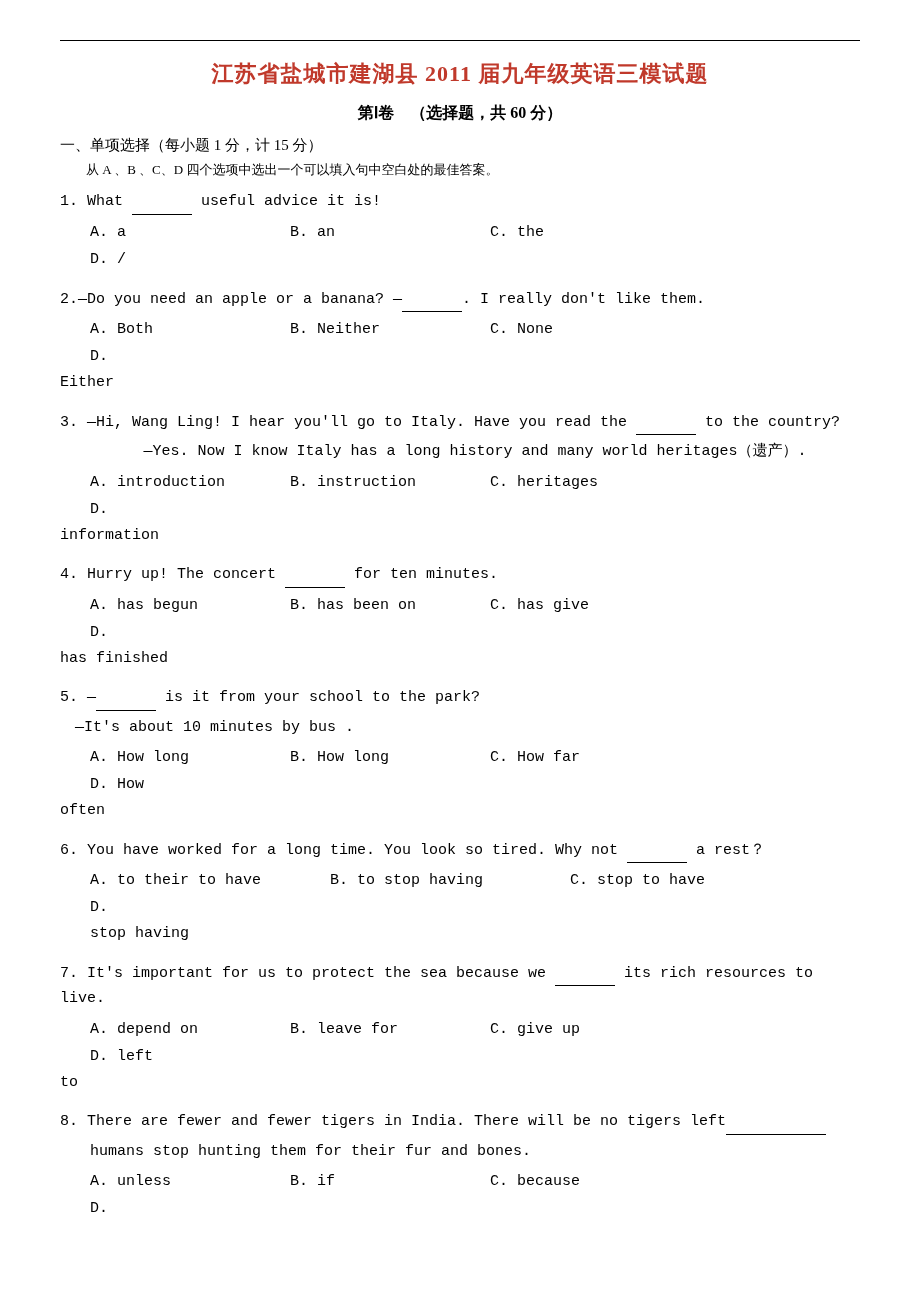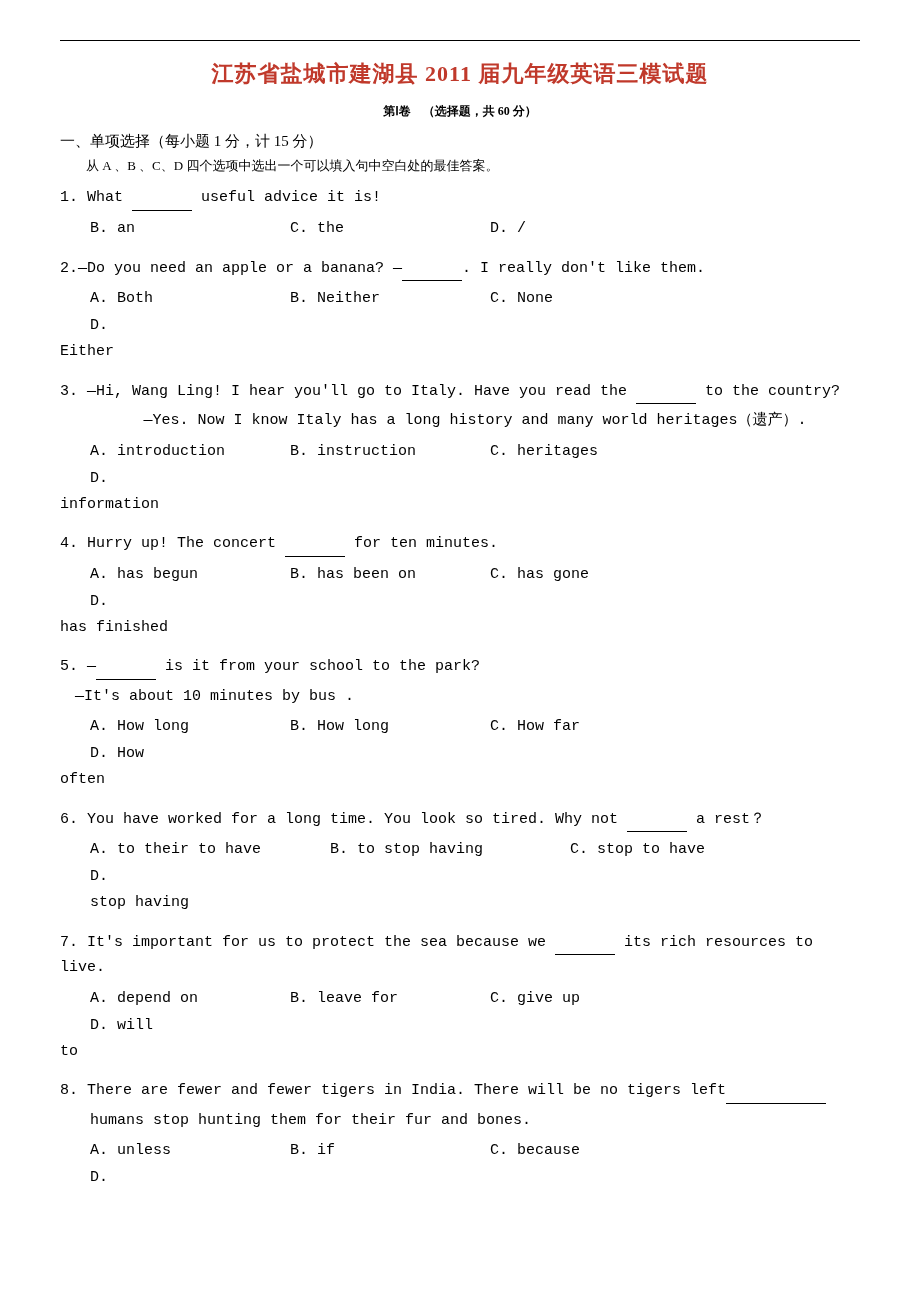--- a/index.html
+++ b/index.html
@@ -24,21 +24,21 @@
     .main-title {
       text-align: center;
       font-size: 22px;
       font-weight: bold;
       color: #c0392b;
       margin-bottom: 14px;
       letter-spacing: 1px;
     }
     .section-title {
       text-align: center;
-      font-size: 12px;
+      font-size: 16px;
       font-weight: bold;
       color: #000;
       margin-bottom: 12px;
       font-family: "SimSun", serif;
     }
     .part-title {
       font-size: 15px;
       font-weight: normal;
       margin-bottom: 6px;
       font-family: "SimSun", serif;
@@ -93,20 +93,21 @@
 
 <div class="section-title">第Ⅰ卷　（选择题，共 60 分）</div>
 
 <div class="part-title">一、单项选择（每小题 1 分，计 15 分）</div>
 
 <div class="instruction">从 A 、B 、C、D 四个选项中选出一个可以填入句中空白处的最佳答案。</div>
 
 <div class="question-block">
   <div class="question-text">1. What <span class="blank"></span> useful advice it is!</div>
   <div class="options-row">
+    <span class="option">A. a</span>
     <span class="option">B. an</span>
     <span class="option">C. the</span>
     <span class="option">D. /</span>
   </div>
 </div>
 
 <div class="question-block">
   <div class="question-text">2.—Do you need an apple or a banana? —<span class="blank"></span>. I really don't like them.</div>
   <div class="options-row">
     <span class="option">A. Both</span>
@@ -127,21 +128,21 @@
     <span class="option">D.</span>
   </div>
   <div class="question-text">information</div>
 </div>
 
 <div class="question-block">
   <div class="question-text">4. Hurry up! The concert <span class="blank"></span> for ten minutes.</div>
   <div class="options-row">
     <span class="option">A. has begun</span>
     <span class="option">B. has been on</span>
-    <span class="option">C. has gone</span>
+    <span class="option">C. has give</span>
     <span class="option">D.</span>
   </div>
   <div class="question-text">has finished</div>
 </div>
 
 <div class="question-block">
   <div class="question-text">5. —<span class="blank"></span> is it from your school to the park?</div>
   <div class="question-text" style="text-indent:1em;">—It's about 10 minutes by bus .</div>
   <div class="options-row">
     <span class="option">A. How long</span>
@@ -162,21 +163,21 @@
   </div>
   <div class="question-text" style="text-indent:2em;">stop having</div>
 </div>
 
 <div class="question-block">
   <div class="question-text">7. It's important for us to protect the sea because we <span class="blank"></span> its rich resources to live.</div>
   <div class="options-row">
     <span class="option">A. depend on</span>
     <span class="option">B. leave for</span>
     <span class="option">C. give up</span>
-    <span class="option">D. will</span>
+    <span class="option">D. left</span>
   </div>
   <div class="question-text">to</div>
 </div>
 
 <div class="question-block">
   <div class="question-text">8. There are fewer and fewer tigers in India. There will be no tigers left<span class="blank blank-long"></span></div>
   <div class="question-text" style="text-indent:2em;">humans stop hunting them for their fur and bones.</div>
   <div class="options-row">
     <span class="option">A. unless</span>
     <span class="option">B. if</span>

